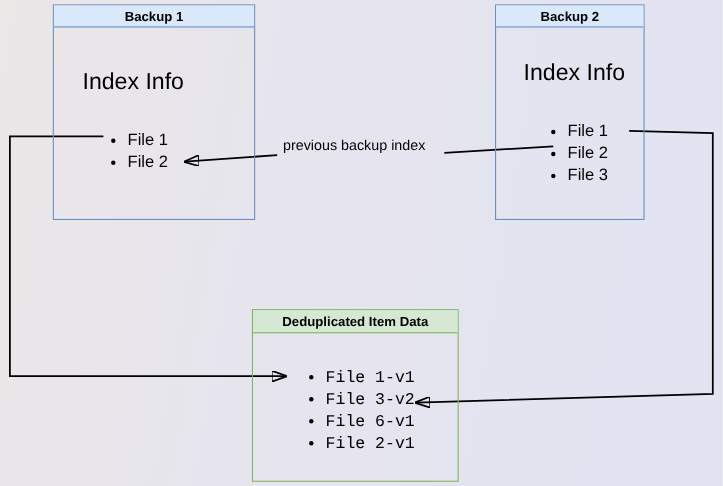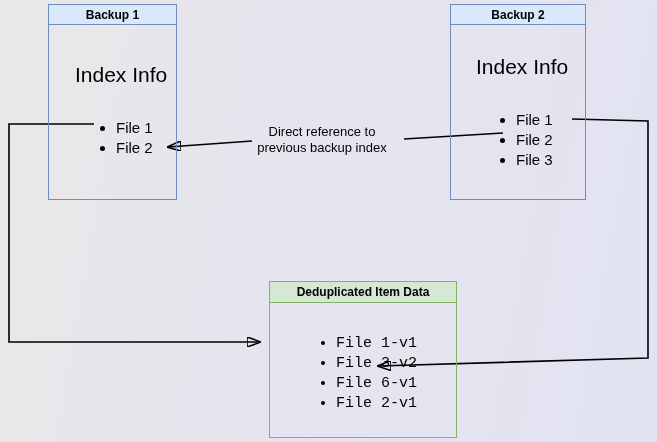--- a/index.html
+++ b/index.html
@@ -17,21 +17,21 @@
     pointer-events: none;
   }
   .connectors path {
     fill: none; stroke: #000; stroke-width: 1.6px;
   }
   .box {
     position: absolute; box-sizing: border-box;
     border: 1.5px solid;
   }
   .box.blue  { border-color: #6c8ebf; }
-  .box.green { border-color: #82b366; margin-left: 40px; }
+  .box.green { border-color: #82b366; }
   .box-header {
     box-sizing: border-box; width: 100%;
     display: flex; align-items: center; justify-content: center;
     font-size: 12px; font-weight: bold;
     border-bottom: 1.5px solid;
   }
   .blue  .box-header { background: #dae8fc; border-color: #6c8ebf; height: 20px; }
   .green .box-header { background: #d5e8d4; border-color: #82b366; height: 21px; }
   .section-label {
     position: absolute; font-size: 21px; white-space: nowrap;
@@ -41,21 +41,21 @@
     list-style: disc outside;
   }
   ul.file-list li {
     font-size: 15px; line-height: 20px; white-space: nowrap;
   }
   .connector-label {
     position: absolute; left: 240px; top: 124px; width: 164px;
     text-align: center; font-size: 13px; line-height: 16px;
   }
   
-  #backup1 { left: 48px;  top: 4px;   width: 129px; height: 196px; }
+  #backup1 { left: 48px;  top: 4px;   width: 184px; height: 196px; }
   #backup2 { left: 450px; top: 4px;   width: 136px; height: 196px; }
   #dedup   { left: 229px; top: 281px; width: 188px; height: 157px; }
   #backup1 .section-label { left: 26px; top: 58px; }
   #backup2 .section-label { left: 25px; top: 50px; }
   #backup1 ul.file-list { left: 49px; top: 113px; }
   #backup2 ul.file-list { left: 47px; top: 105px; }
   #dedup   ul.file-list { left: 48px; top: 52px; font-family: Liberation Mono, monospace; }
 </style>
 </head>
 <body>
@@ -97,17 +97,16 @@
     <div class="box-header">Deduplicated Item Data</div>
     <ul class="file-list">
       <li>File 1-v1</li>
       <li>File 3-v2</li>
       <li>File 6-v1</li>
       <li>File 2-v1</li>
     </ul>
   </div>
 
   <div class="connector-label">
-    <div>Direct reference to</div>
     <div>previous backup index</div>
   </div>
 
 </div>
 
 </body></html>

